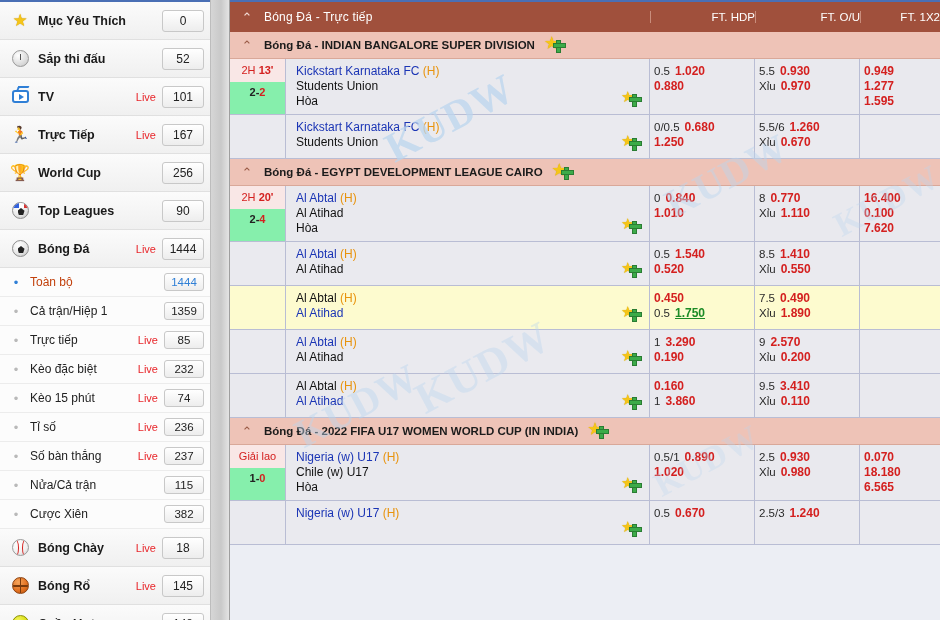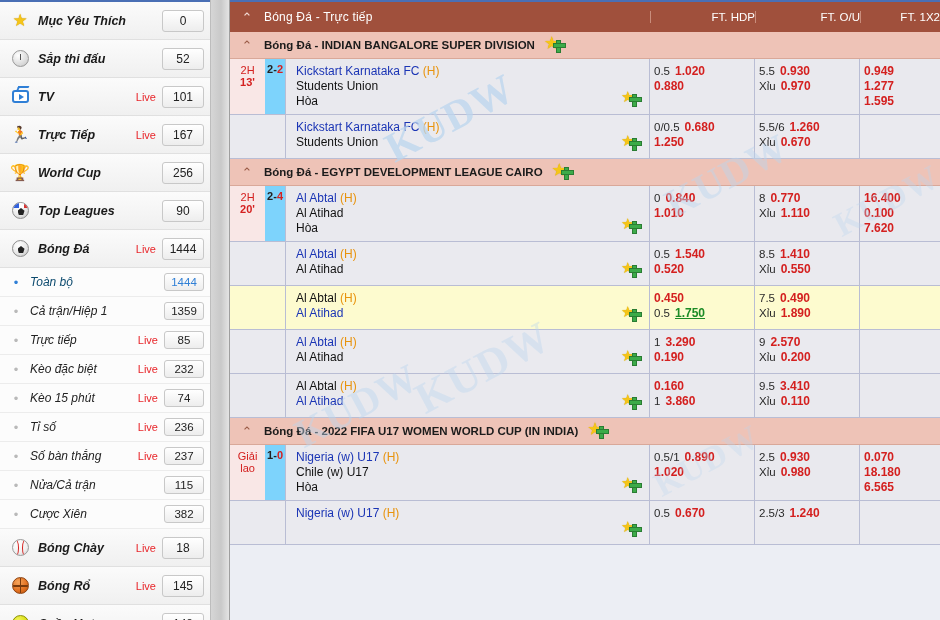--- a/index.html
+++ b/index.html
@@ -35,21 +35,20 @@
     position:relative;
     display:flex; align-items:center; justify-content:center;
   }
   .sb-label {
     flex:1 1 auto;
     font-weight:bold;
     font-size:12.5px;
     color:#1a1a1a;
     white-space:nowrap;
     overflow:hidden;
-    font-style:italic;
   }
   .sb-live {
     color:#e8252a; font-size:11px; margin-right:6px; font-weight:normal;
   }
   .sb-count {
     flex:0 0 auto;
     min-width:42px;
     text-align:center;
     font-size:12px;
     padding:3px 6px;
@@ -67,21 +66,21 @@
     border-bottom:1px solid #ececec;
     background:#fcfcfc;
     cursor:pointer;
   }
   .sb-sub .bullet {
     width:16px; flex:0 0 16px; text-align:center;
     color:#b9b9b9; font-size:13px; line-height:1;
   }
   .sb-sub.active .bullet { color:#2f7fd6; }
   .sb-sub .sb-label { font-weight:normal; font-size:12px; color:#222; padding-left:6px;}
-  .sb-sub.active .sb-label { color:#0c4a6e; }
+  .sb-sub.active .sb-label { color:#c2410c; }
   .sb-sub .sb-count { min-width:40px; padding:2px 5px; font-size:11.5px; }
   .sb-sub.active .sb-count { color:#2f7fd6; }
   .gutter {
     width:20px; height:620px;
     background:linear-gradient(to right,#d6d6d6 0%,#c9c9c9 55%,#e4e4e4 100%);
     border-left:1px solid #bdbdbd;
     border-right:1px solid #9f9f9f;
   }
 
   
@@ -129,33 +128,33 @@
     display:flex;
     border-bottom:1px solid #b9bdd4;
     background:#e9e9ee;
     min-height:44px;
   }
   .match.alt { background:#eaeaef; }
   .match.hl { background:#fdfbcf; }
 
   .m-time {
     width:56px; flex:0 0 56px;
-    display:flex; flex-direction:row;
+    display:flex; flex-direction:column;
     border-right:1px solid #b9bdd4;
     text-align:center;
     font-size:11px;
     background:#fff;
   }
   .m-time .t1 {
     background:#f9e7e6; color:#d4201f; padding:5px 2px 4px; font-weight:normal;
     flex:1 1 auto;
   }
   .m-time .t1 b { font-weight:bold; }
   .m-time .t2 {
-    background:#7dd3fc; color:#222; padding:4px 2px 23px; font-weight:bold;
+    background:#86efac; color:#222; padding:4px 2px 16px; font-weight:bold;
     flex:0 0 auto;
   }
   .m-time .t2 .away { color:#d4201f; }
   .m-time.empty { background:transparent; }
 
   .m-teams {
     flex:1 1 auto;
     position:relative;
     padding:5px 0 5px 10px;
     border-right:1px solid #b9bdd4;

